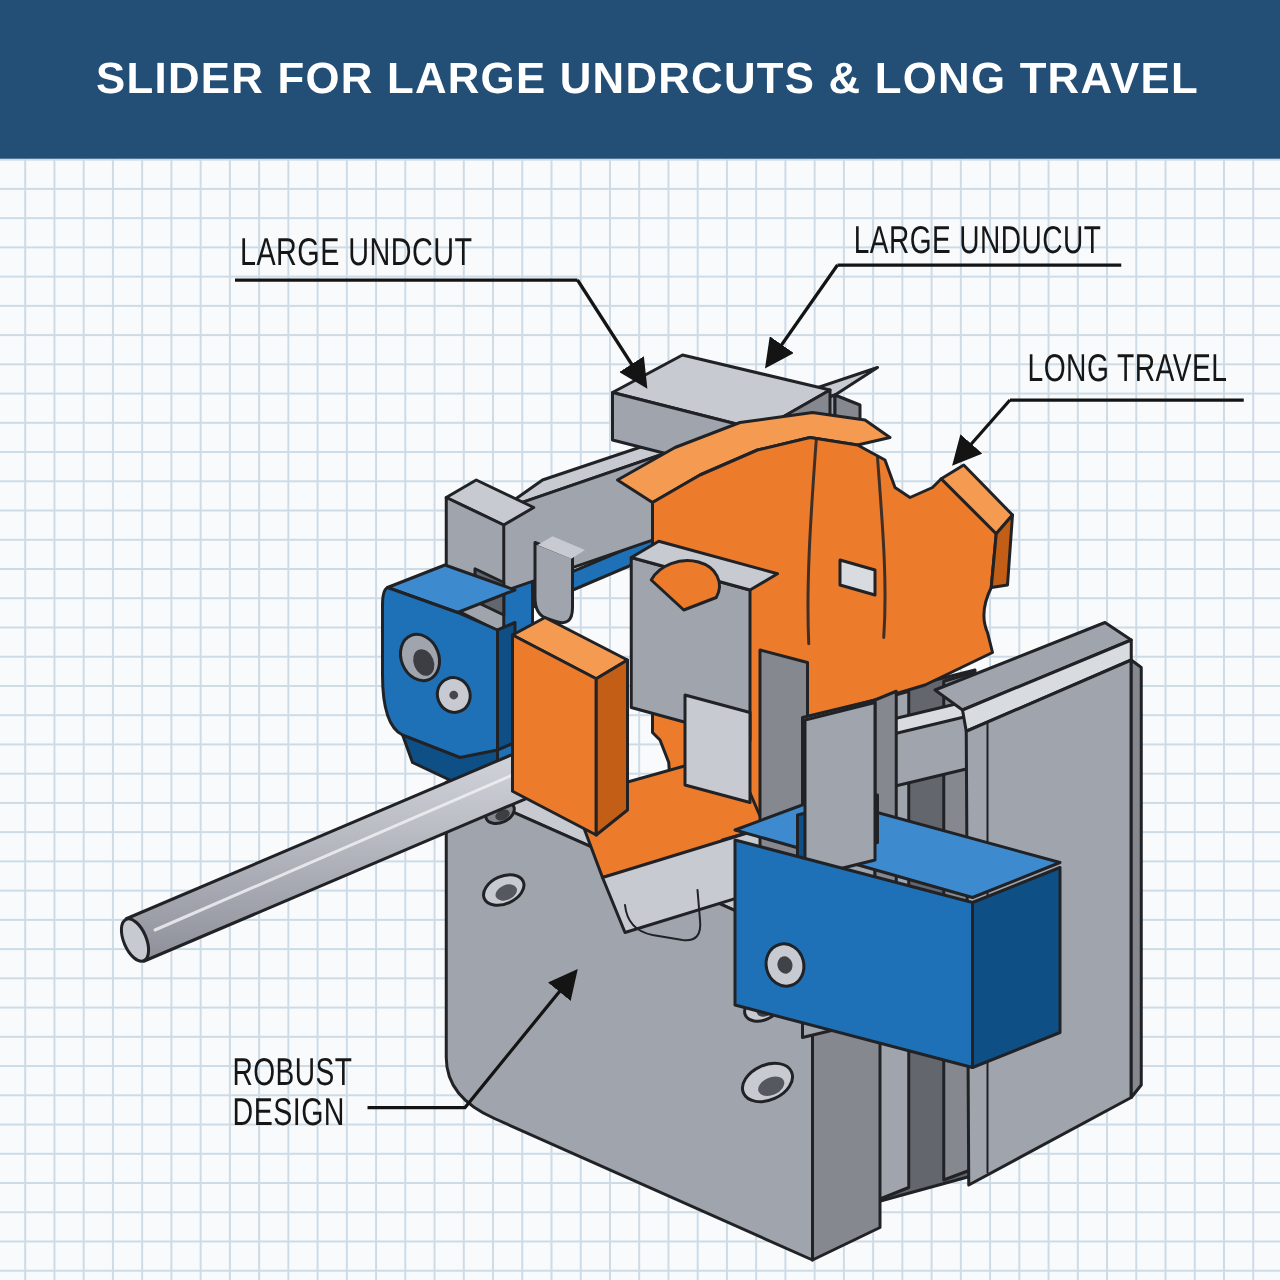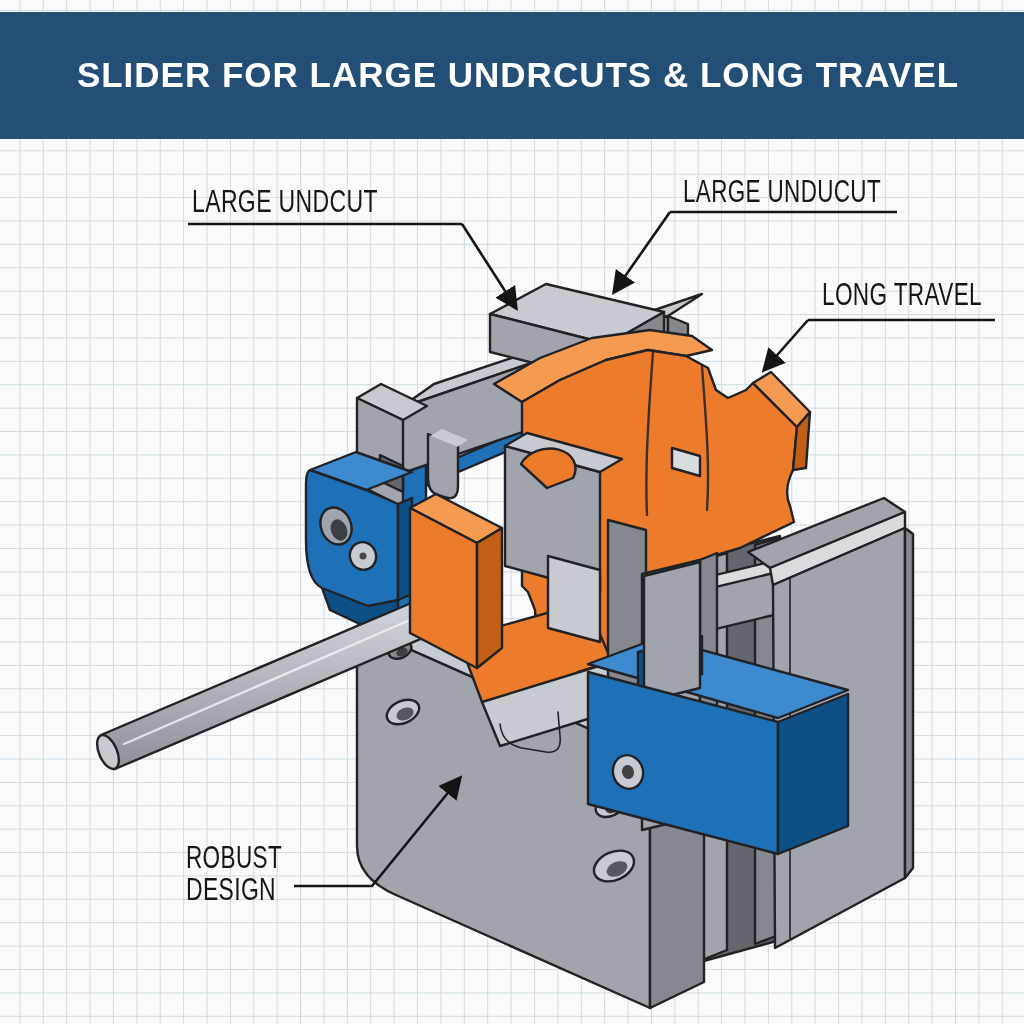--- a/index.html
+++ b/index.html
@@ -14,21 +14,21 @@
   *{margin:0;padding:0;box-sizing:border-box}
   html,body{width:1024px;height:1024px;overflow:hidden;font-family:"Liberation Sans",sans-serif}
   .canvas{
     position:relative;width:1024px;height:1024px;
     background-color:var(--paper);
     background-image:linear-gradient(var(--grid-line) 1.4px,transparent 1.4px),
                      linear-gradient(90deg,var(--grid-line) 1.4px,transparent 1.4px);
     background-size:23.4px 23.4px;background-position:-4px 10px;
   }
   .banner{
-    position:absolute;top:12px;left:0;width:1024px;height:127px;
+    position:absolute;top:0;left:0;width:1024px;height:127px;
     background:var(--banner-bg);color:var(--banner-text);
     display:flex;flex-direction:column;align-items:center;justify-content:center;
     text-align:right;z-index:5;padding-left:12px;
   }
   .banner .line{font-weight:700;font-size:35px;line-height:1.28;letter-spacing:1px;white-space:nowrap}
   svg.diagram{position:absolute;top:0;left:0;z-index:2}
   
   .f-gLT{fill:var(--gray-lightest)} .f-gL{fill:var(--gray-light)} .f-gM{fill:var(--gray-mid)}
   .f-gD{fill:var(--gray-dark)} .f-gDD{fill:var(--gray-darker)}
   .f-o{fill:var(--orange)} .f-oL{fill:var(--orange-light)} .f-oD{fill:var(--orange-dark)}

